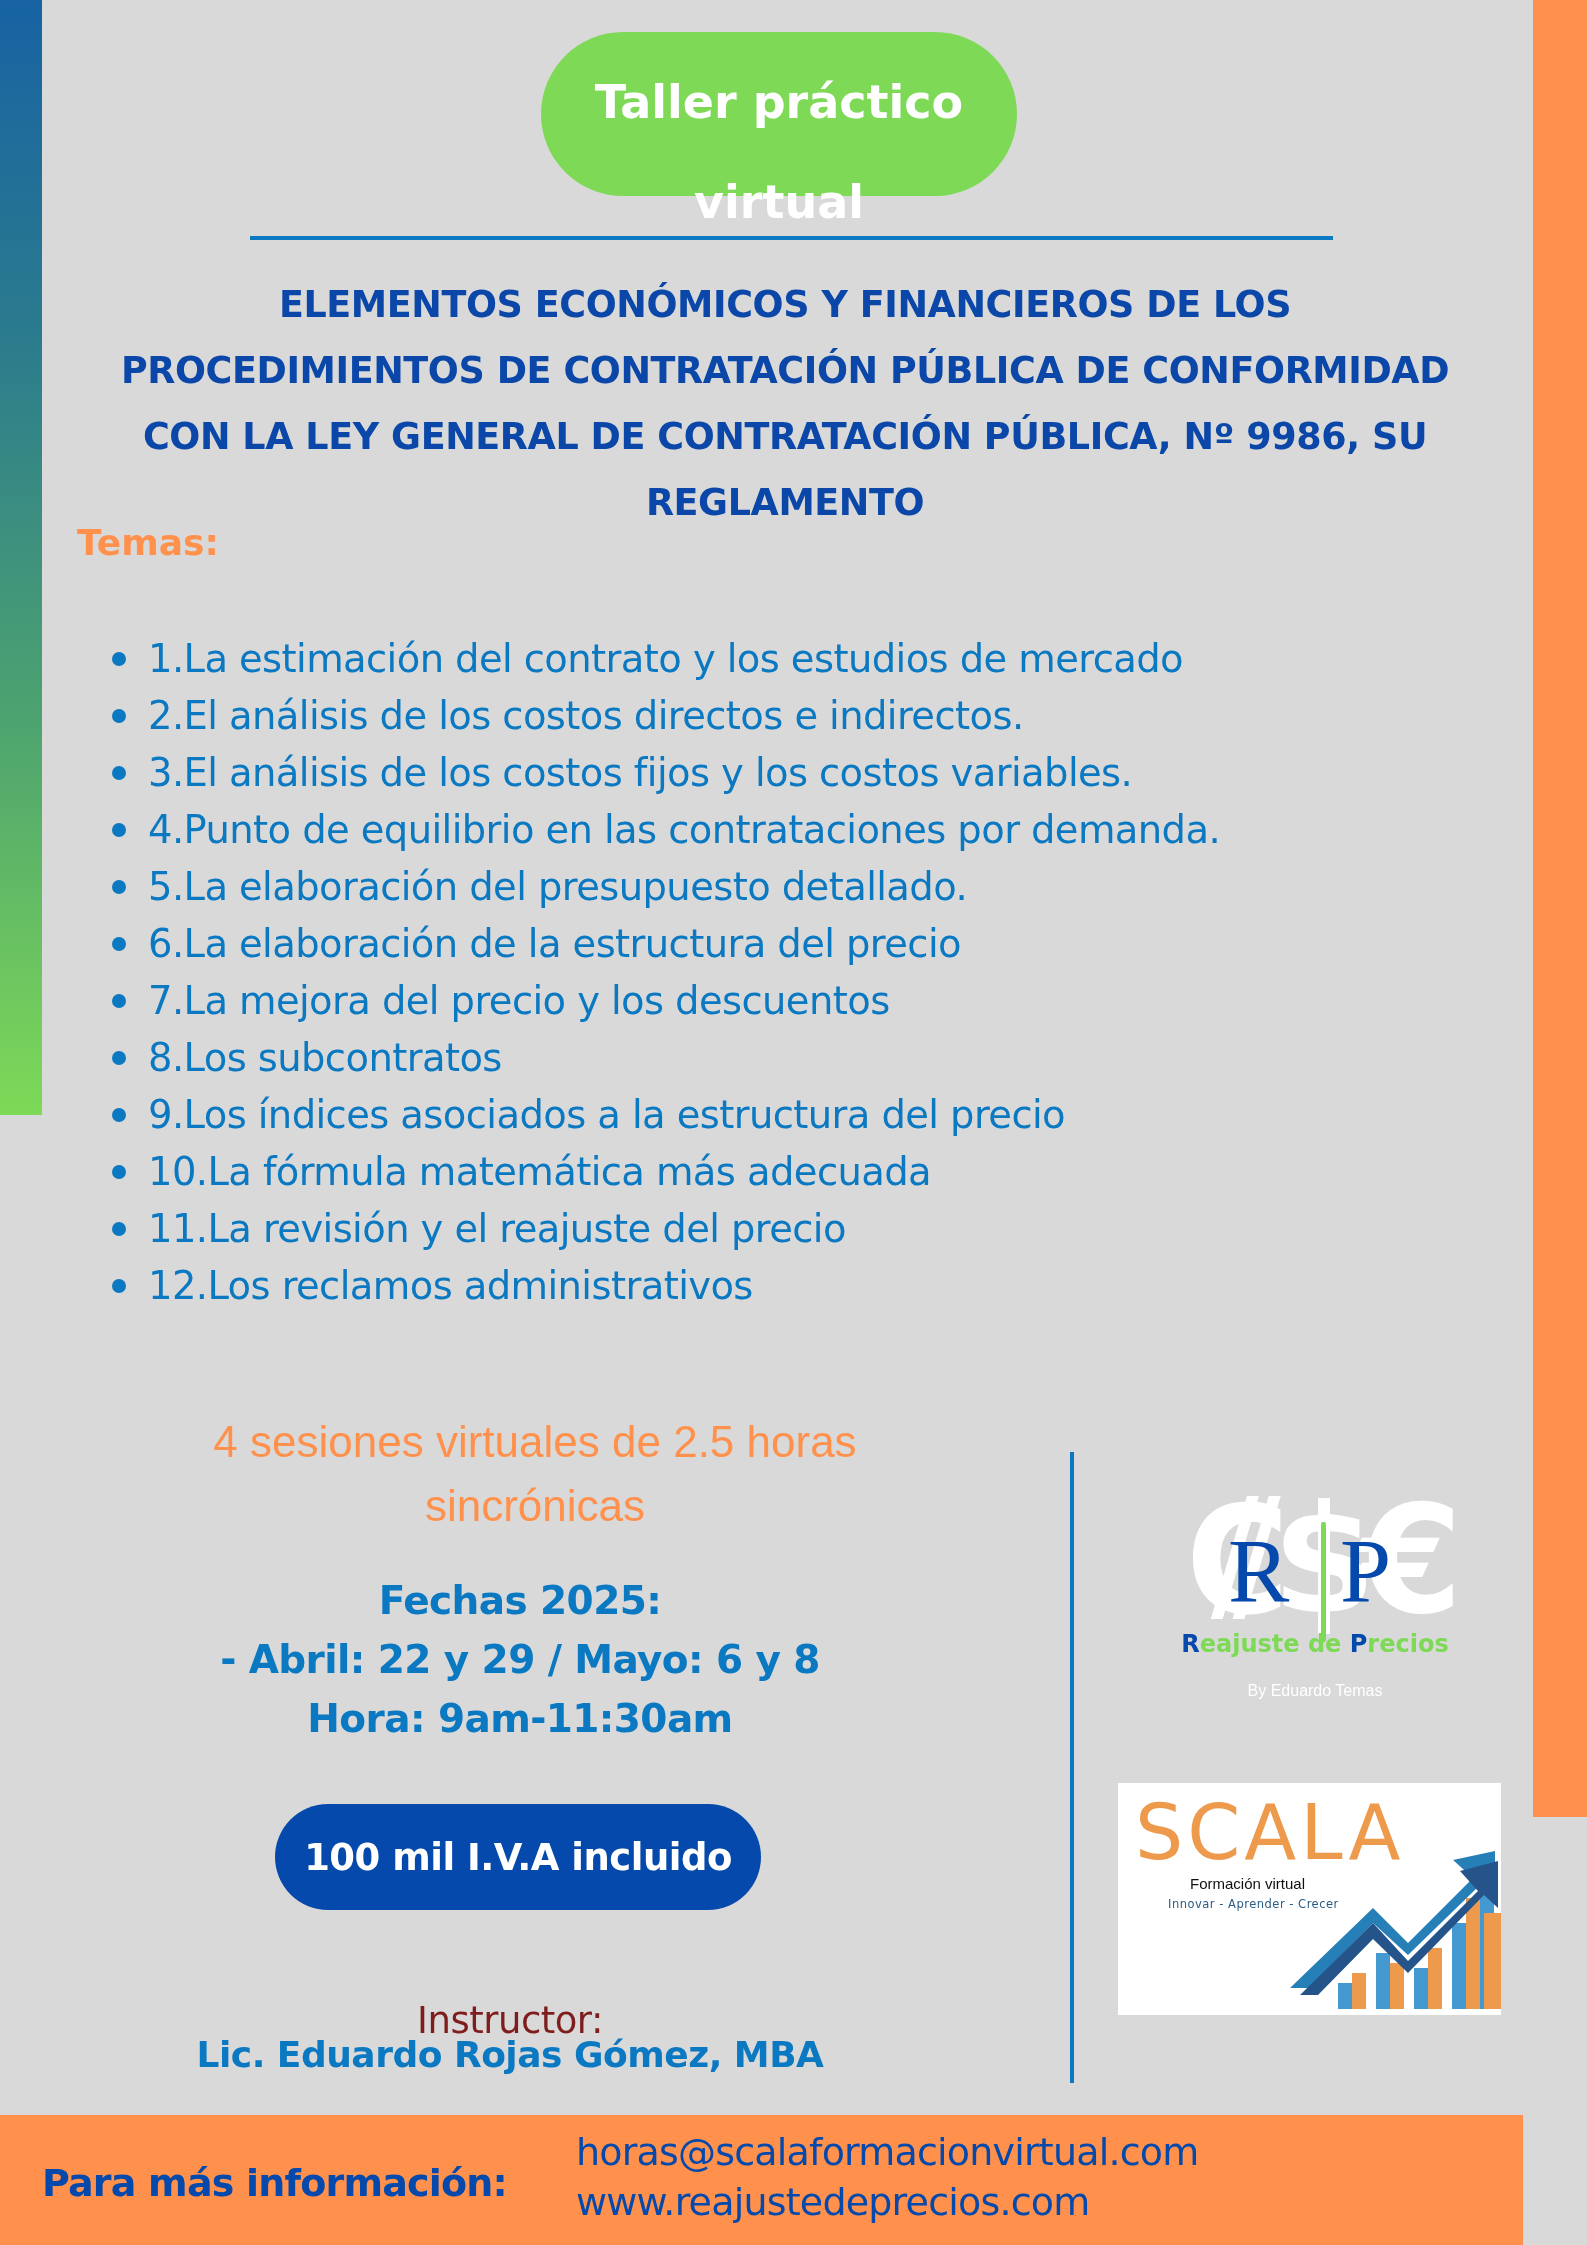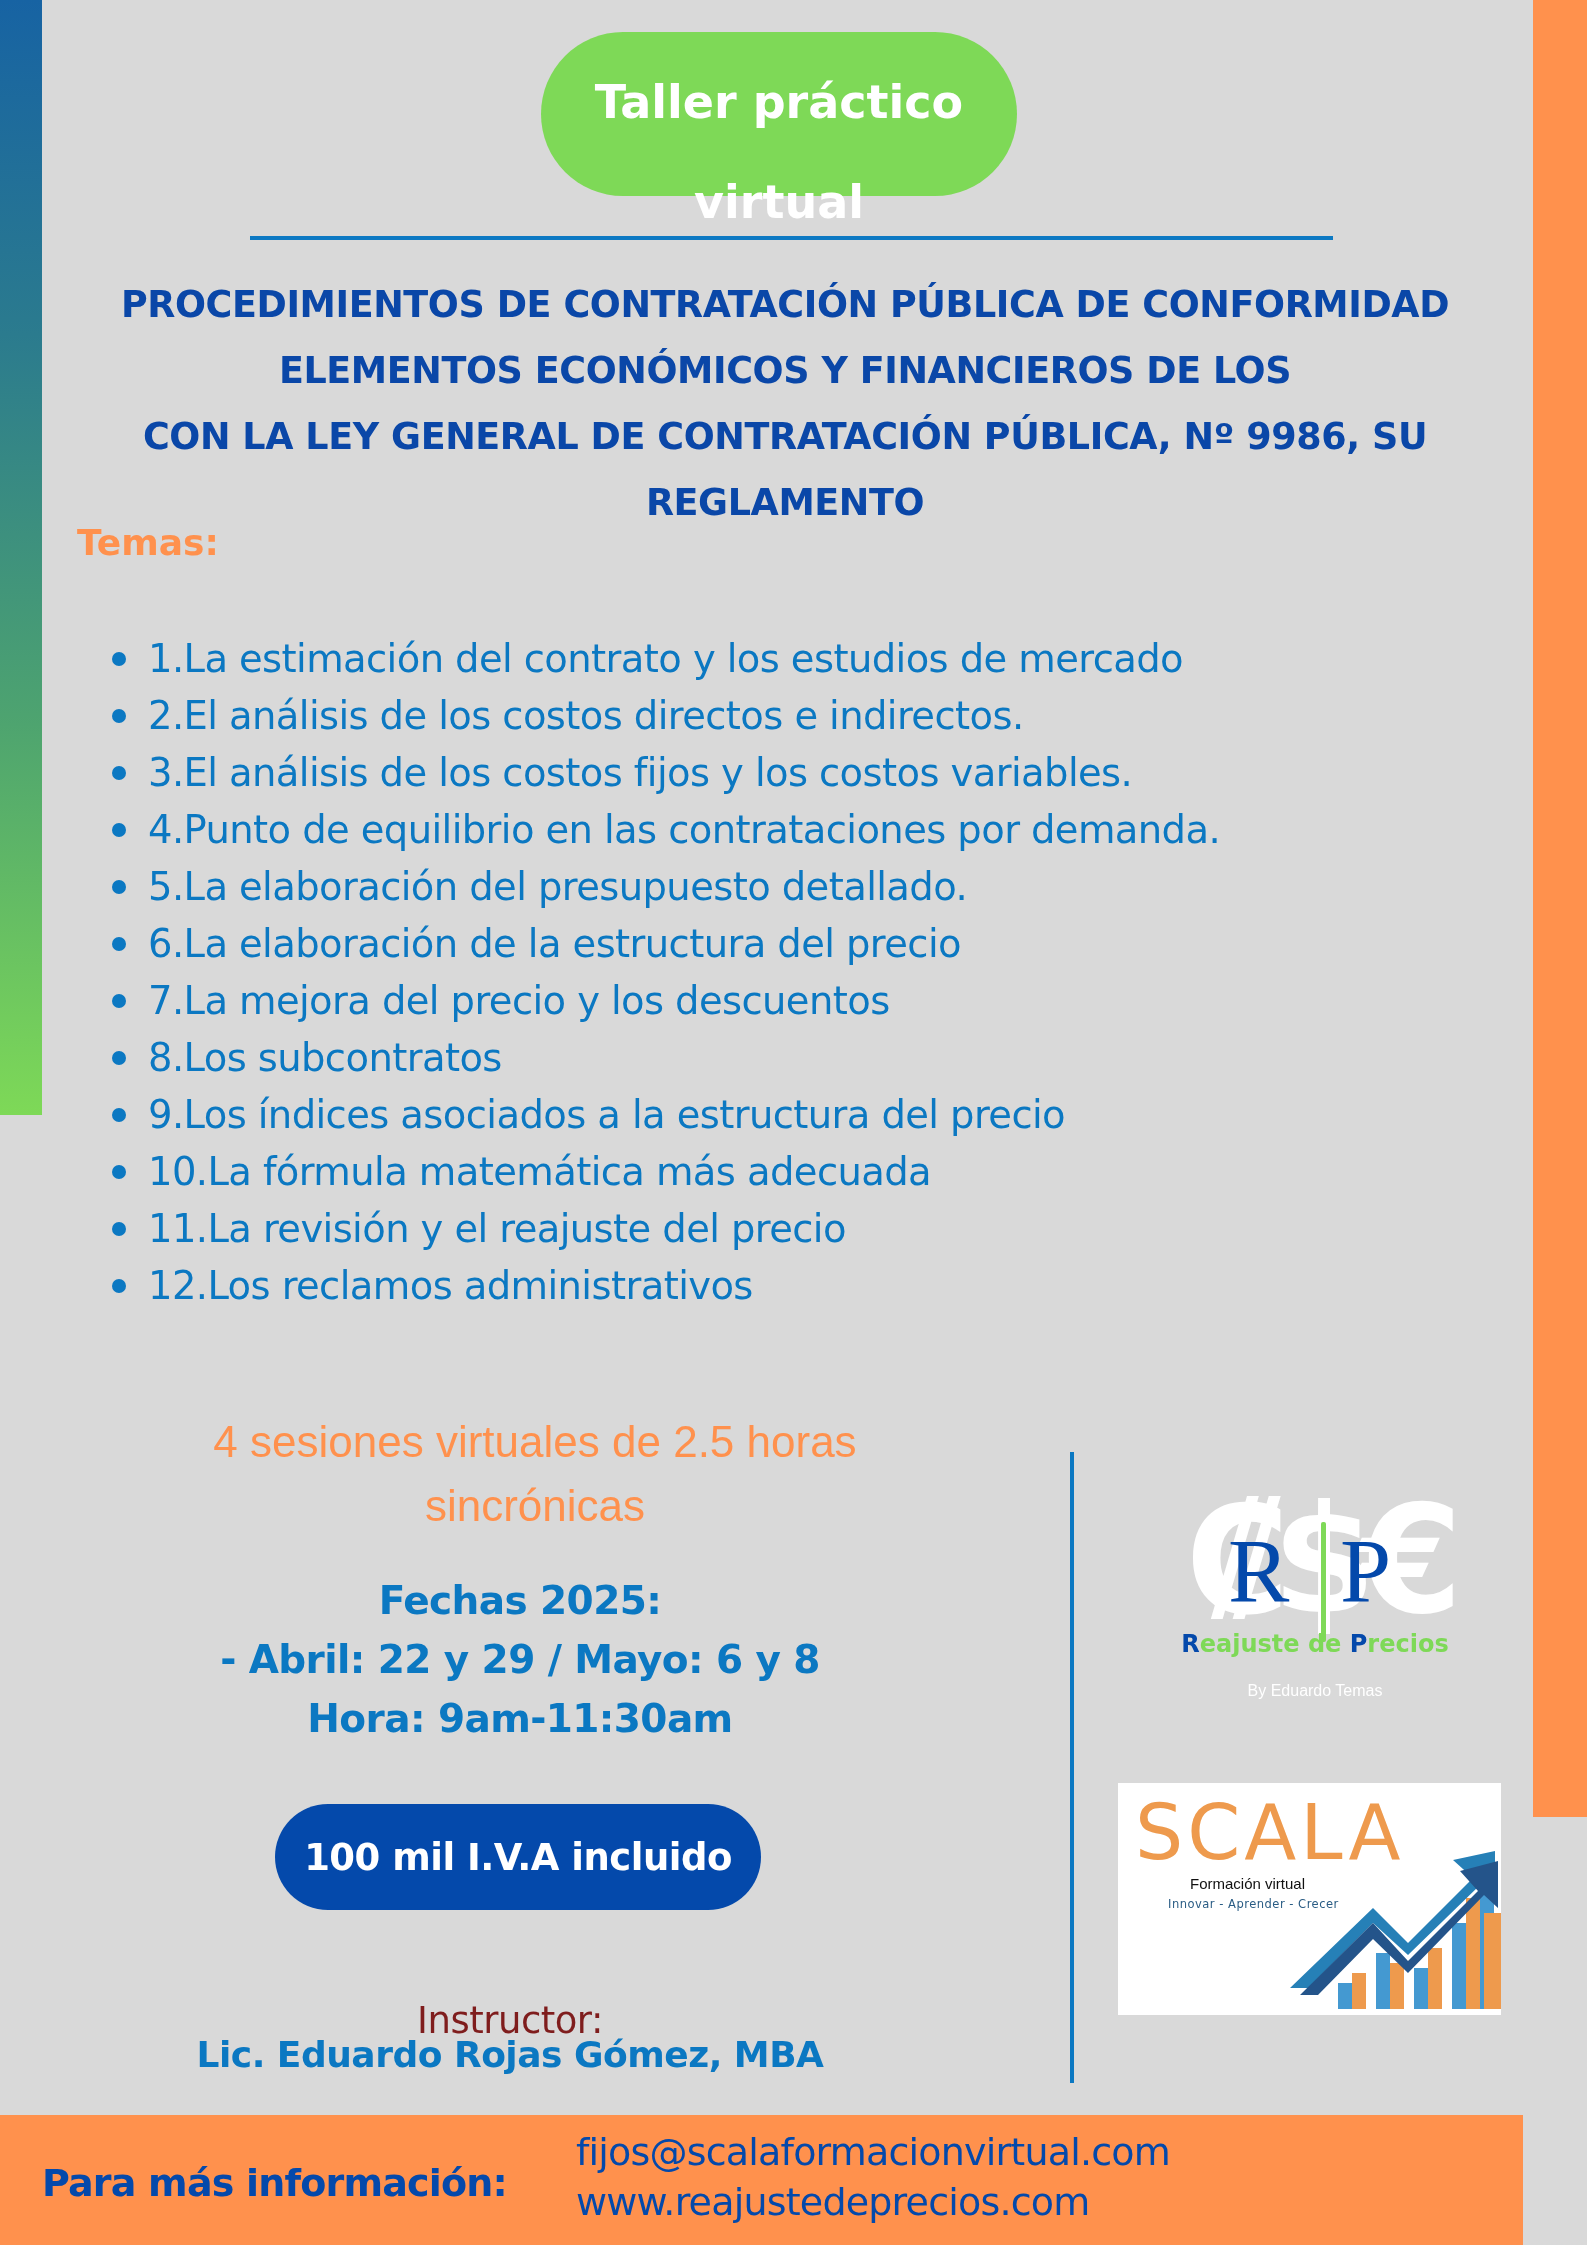--- a/index.html
+++ b/index.html
@@ -159,22 +159,22 @@
 <div class="title-pill">
   <span>
     <span>Taller práctico</span>
     <span>virtual</span>
   </span>
 </div>
 
 <div class="divider"></div>
 
 <div class="course-title">
+  <div>ELEMENTOS ECONÓMICOS Y FINANCIEROS DE LOS</div>
   <div>PROCEDIMIENTOS DE CONTRATACIÓN PÚBLICA DE CONFORMIDAD</div>
-  <div>ELEMENTOS ECONÓMICOS Y FINANCIEROS DE LOS</div>
   <div>CON LA LEY GENERAL DE CONTRATACIÓN PÚBLICA, Nº 9986, SU</div>
   <div>REGLAMENTO</div>
 </div>
 
 <div class="temas-label">Temas:</div>
 
 <ul class="topics">
   <li><span class="bullet"></span><span>1.La estimación del contrato y los estudios de mercado</span></li>
   <li><span class="bullet"></span><span>2.El análisis de los costos directos e indirectos.</span></li>
   <li><span class="bullet"></span><span>3.El análisis de los costos fijos y los costos variables.</span></li>
@@ -234,16 +234,16 @@
     <polygon points="182,212 255,140 290,178 360,108 342,88 380,78 380,125 366,112 290,190 255,156 200,212" fill="#24548a"></polygon>
   </svg>
   <div class="scala-word">SCALA</div>
   <div class="scala-sub">Formación virtual</div>
   <div class="scala-motto">Innovar - Aprender - Crecer</div>
 </div>
 
 <div class="footer">
   <div class="footer-label">Para más información:</div>
   <div class="footer-contacts">
-    <div>fijos@scalaformacionvirtual.com</div>
+    <div>horas@scalaformacionvirtual.com</div>
     <div>www.reajustedeprecios.com</div>
   </div>
 </div>
 
 </body></html>

